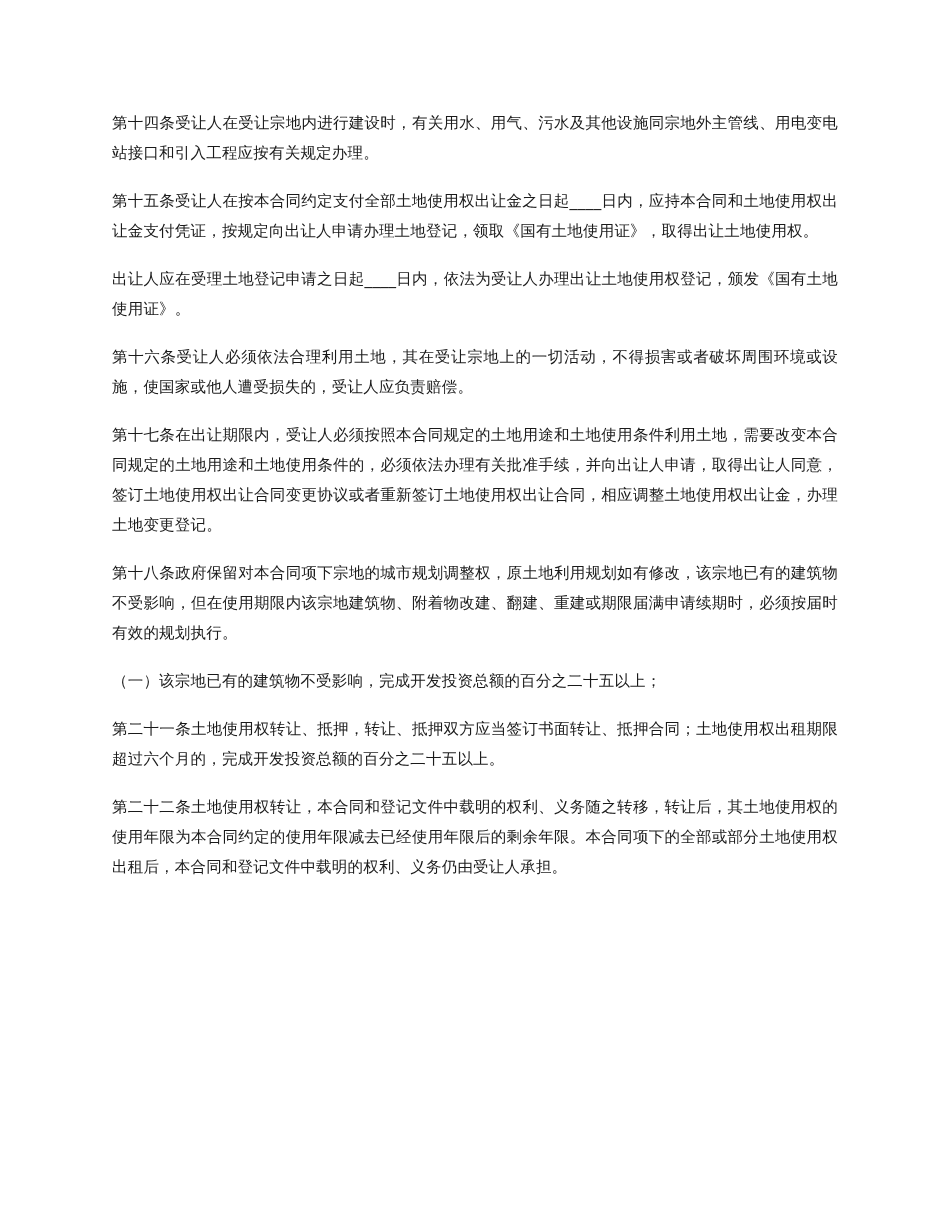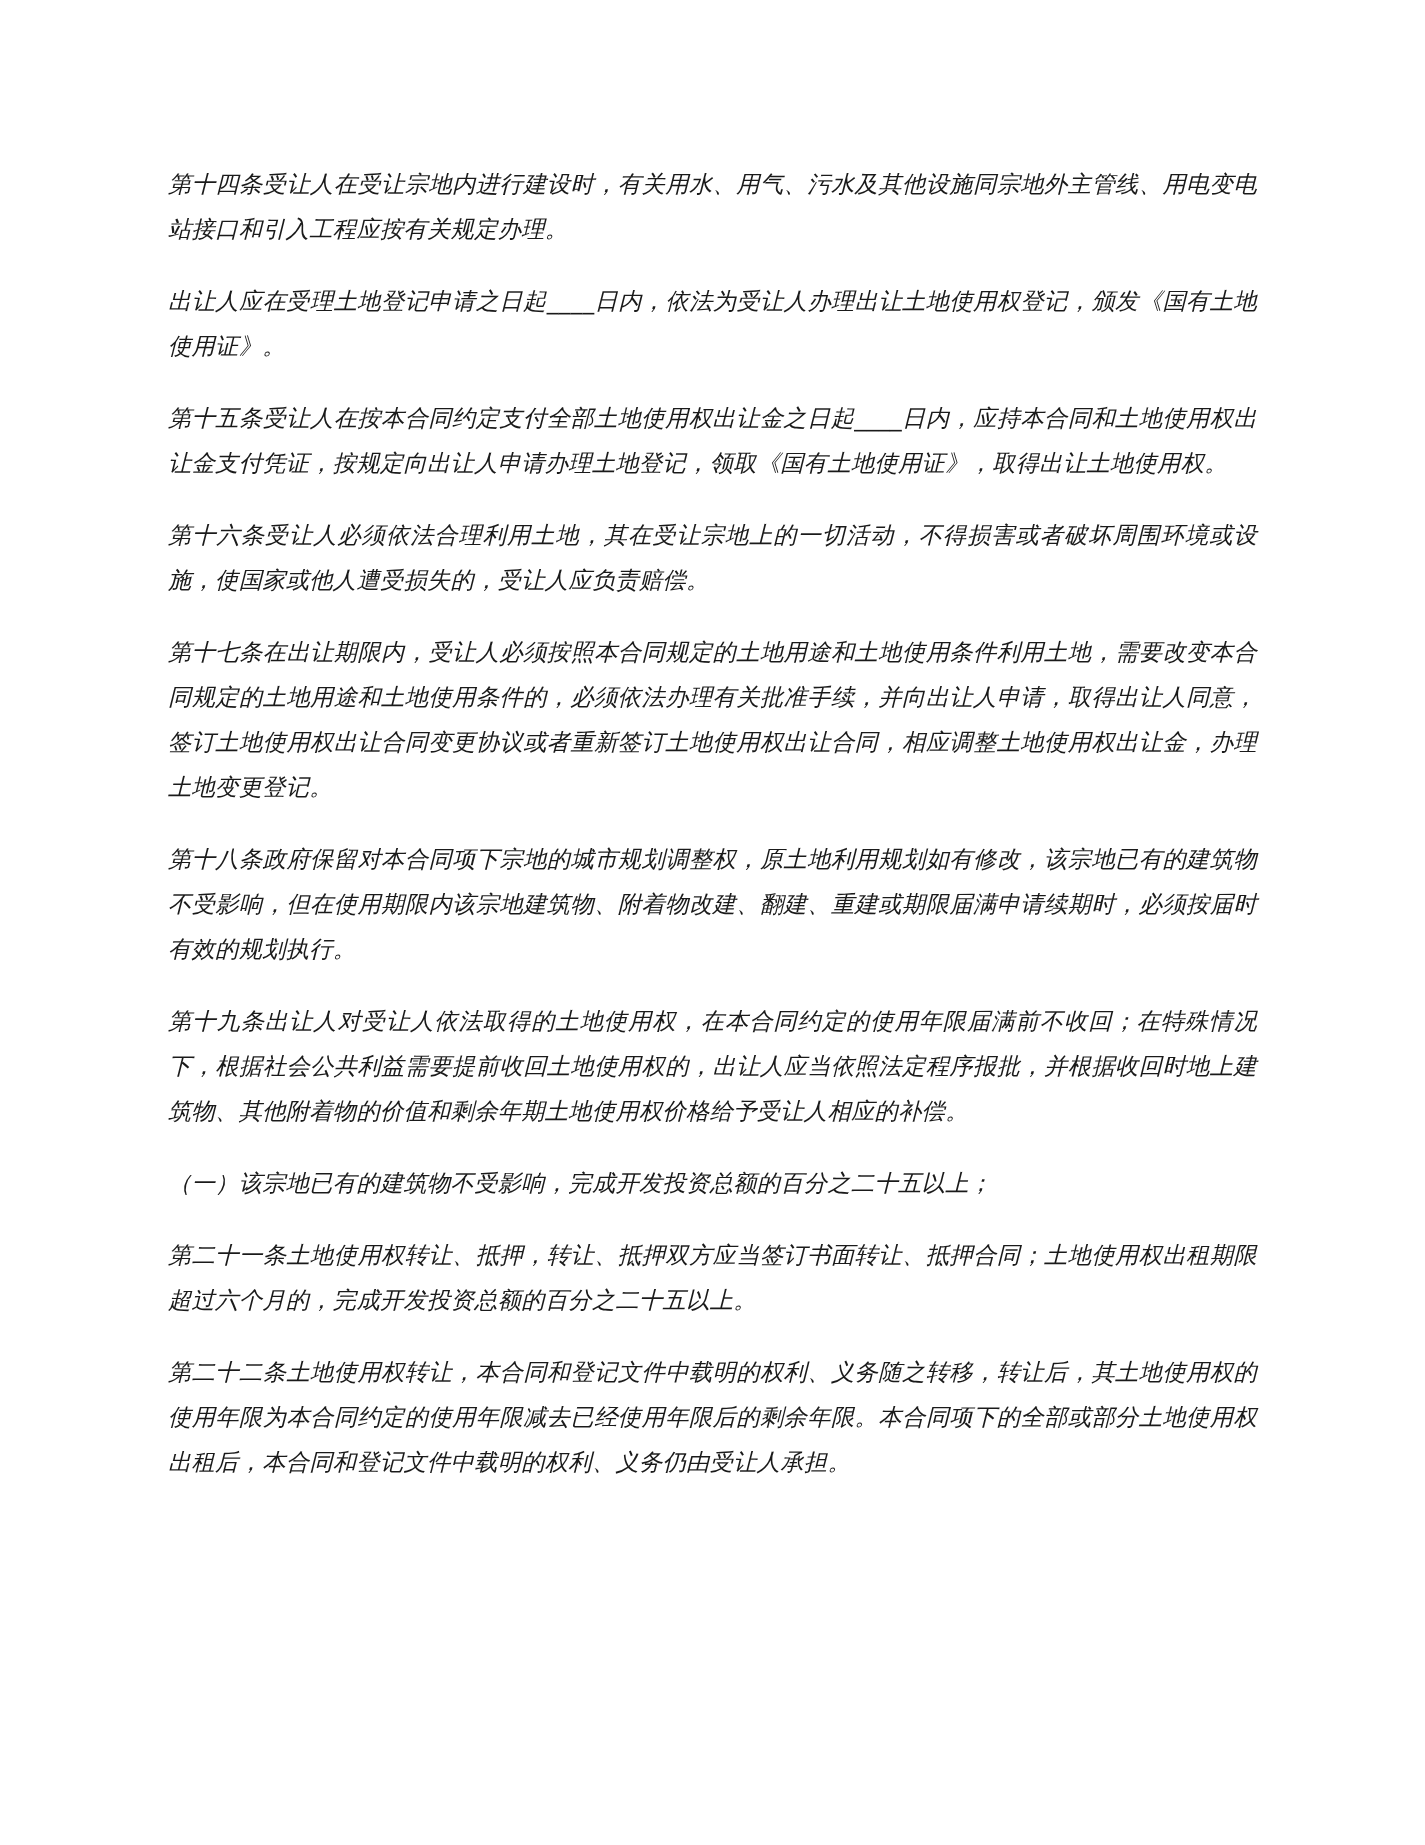--- a/index.html
+++ b/index.html
@@ -24,38 +24,36 @@
   }
   .para {
     font-size: 15.5px;
     line-height: 30px;
     color: #1a1a1a;
     text-align: justify;
     text-justify: inter-ideograph;
     margin: 0 0 18px 0;
     letter-spacing: 0.2px;
     white-space: pre-wrap;
-    font-style: italic;
   }
   .para:last-child {
     margin-bottom: 0;
   }
   .para.indent {
     text-indent: 0;
   }
 </style>
 </head>
 <body>
 
 <div class="page">
   <div class="doc-body">
     <p class="para">第十四条受让人在受让宗地内进行建设时，有关用水、用气、污水及其他设施同宗地外主管线、用电变电站接口和引入工程应按有关规定办理。</p>
+    <p class="para">第十五条受让人在按本合同约定支付全部土地使用权出让金之日起____日内，应持本合同和土地使用权出让金支付凭证，按规定向出让人申请办理土地登记，领取《国有土地使用证》，取得出让土地使用权。</p>
     <p class="para">出让人应在受理土地登记申请之日起____日内，依法为受让人办理出让土地使用权登记，颁发《国有土地使用证》。</p>
-    <p class="para">第十五条受让人在按本合同约定支付全部土地使用权出让金之日起____日内，应持本合同和土地使用权出让金支付凭证，按规定向出让人申请办理土地登记，领取《国有土地使用证》，取得出让土地使用权。</p>
     <p class="para">第十六条受让人必须依法合理利用土地，其在受让宗地上的一切活动，不得损害或者破坏周围环境或设施，使国家或他人遭受损失的，受让人应负责赔偿。</p>
     <p class="para">第十七条在出让期限内，受让人必须按照本合同规定的土地用途和土地使用条件利用土地，需要改变本合同规定的土地用途和土地使用条件的，必须依法办理有关批准手续，并向出让人申请，取得出让人同意，签订土地使用权出让合同变更协议或者重新签订土地使用权出让合同，相应调整土地使用权出让金，办理土地变更登记。</p>
     <p class="para">第十八条政府保留对本合同项下宗地的城市规划调整权，原土地利用规划如有修改，该宗地已有的建筑物不受影响，但在使用期限内该宗地建筑物、附着物改建、翻建、重建或期限届满申请续期时，必须按届时有效的规划执行。</p>
-    <p class="para">第十九条出让人对受让人依法取得的土地使用权，在本合同约定的使用年限届满前不收回；在特殊情况下，根据社会公共利益需要提前收回土地使用权的，出让人应当依照法定程序报批，并根据收回时地上建筑物、其他附着物的价值和剩余年期土地使用权价格给予受让人相应的补偿。</p>
     <p class="para indent">（一）该宗地已有的建筑物不受影响，完成开发投资总额的百分之二十五以上；</p>
     <p class="para">第二十一条土地使用权转让、抵押，转让、抵押双方应当签订书面转让、抵押合同；土地使用权出租期限超过六个月的，完成开发投资总额的百分之二十五以上。</p>
     <p class="para">第二十二条土地使用权转让，本合同和登记文件中载明的权利、义务随之转移，转让后，其土地使用权的使用年限为本合同约定的使用年限减去已经使用年限后的剩余年限。本合同项下的全部或部分土地使用权出租后，本合同和登记文件中载明的权利、义务仍由受让人承担。</p>
   </div>
 </div>
 
 </body></html>

